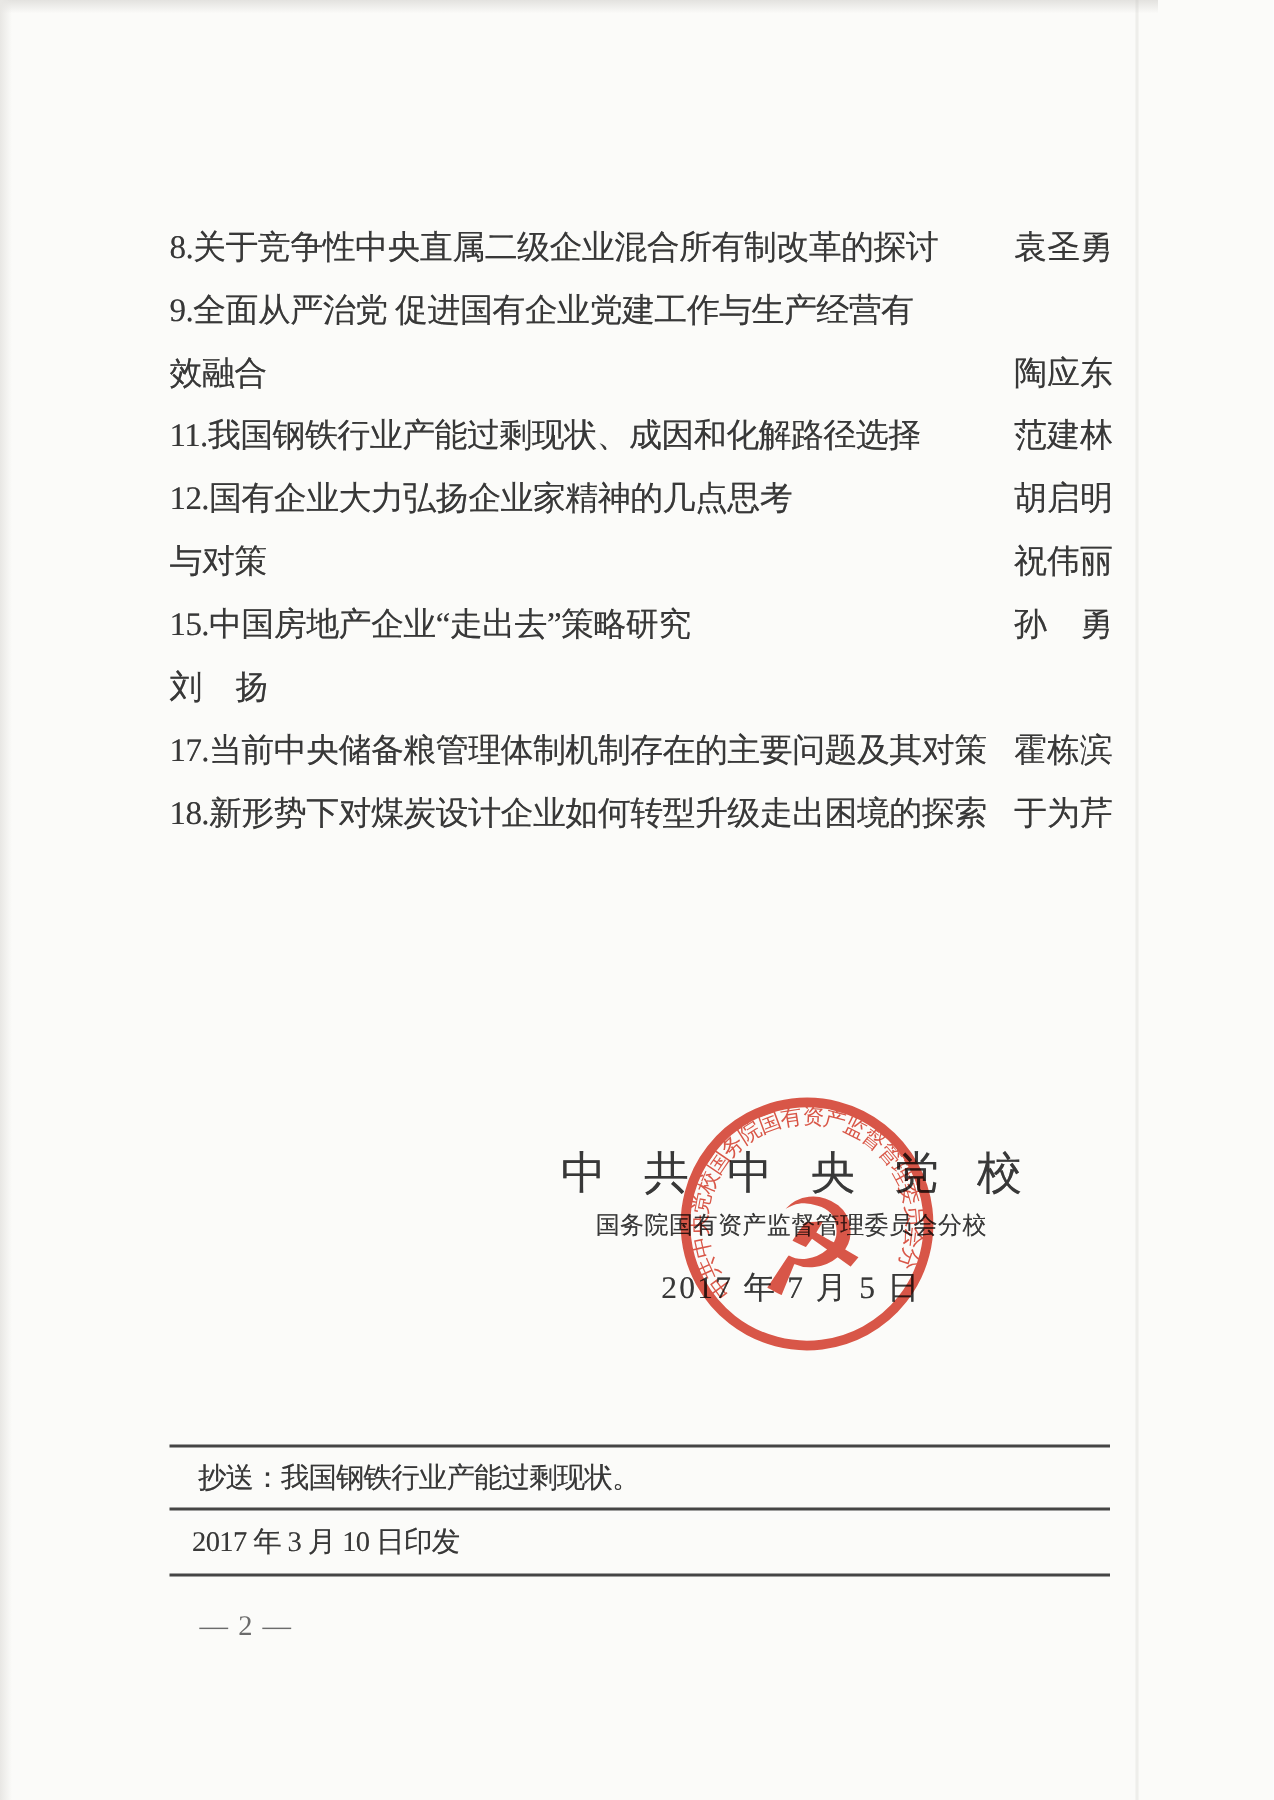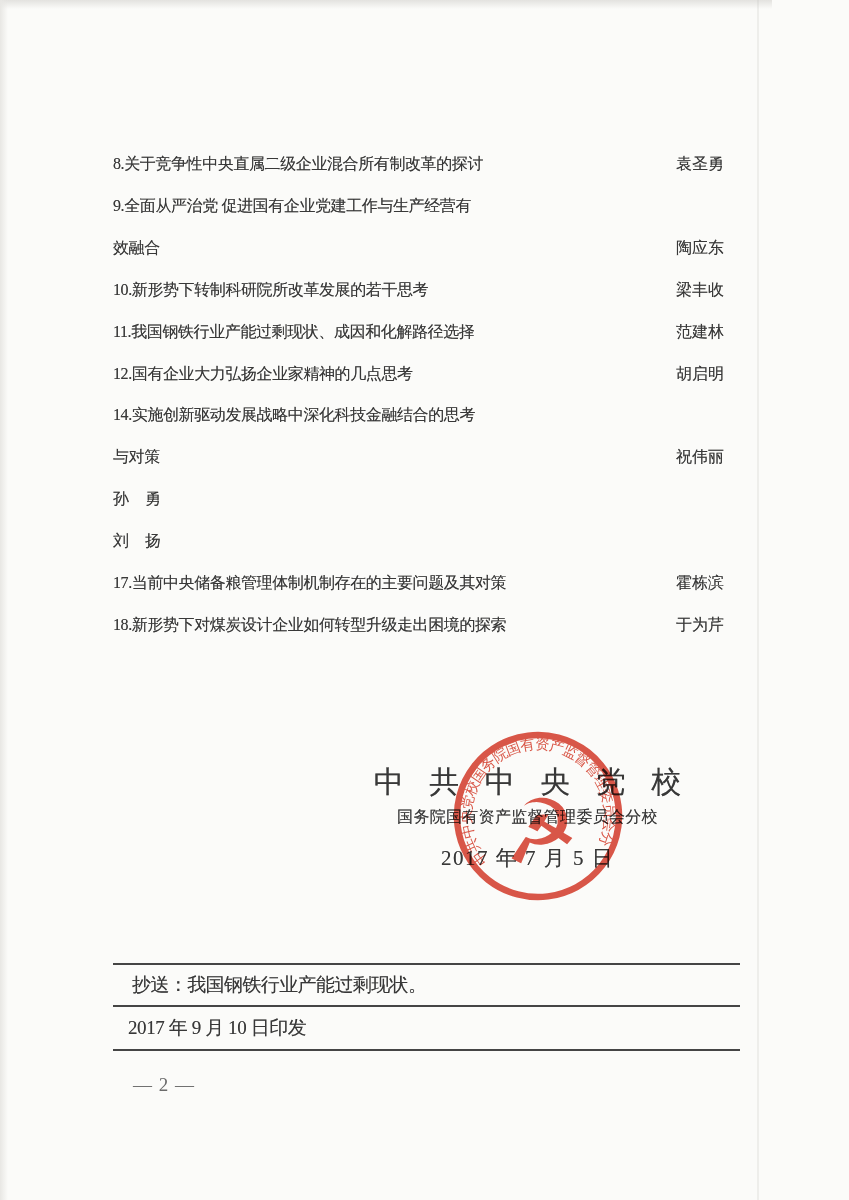--- a/index.html
+++ b/index.html
@@ -19,21 +19,21 @@
   .scan-vline{position:absolute;top:0;left:757px;width:2px;height:100%;
     background:rgba(190,190,188,0.22);pointer-events:none;}
 
   
   .doc-list{
     position:absolute;top:144px;left:113px;width:631px;
   }
   .row{
     height:41.85px;
     display:flex;justify-content:space-between;align-items:center;
-    font-size:16px;
+    font-size:22px;
     letter-spacing:-0.4px;
     white-space:nowrap;
   }
   .row .t{text-shadow:0 0 0.4px rgba(56,56,56,0.55);}
   .row .a{
     min-width:68px;letter-spacing:0;
     text-shadow:0 0 0.4px rgba(56,56,56,0.55);
   }
 
   
@@ -92,40 +92,33 @@
     </div>
     <div class="row">
       <span class="t">9.全面从严治党 促进国有企业党建工作与生产经营有</span>
       <span class="a"></span>
     </div>
     <div class="row">
       <span class="t">效融合</span>
       <span class="a">陶应东</span>
     </div>
     <div class="row">
-      <span class="t">10.新形势下转制科研院所改革发展的若干思考</span>
-      <span class="a">梁丰收</span>
-    </div>
-    <div class="row">
       <span class="t">11.我国钢铁行业产能过剩现状、成因和化解路径选择</span>
       <span class="a">范建林</span>
     </div>
     <div class="row">
       <span class="t">12.国有企业大力弘扬企业家精神的几点思考</span>
       <span class="a">胡启明</span>
     </div>
     <div class="row">
-      <span class="t">14.实施创新驱动发展战略中深化科技金融结合的思考</span>
-      <span class="a"></span>
-    </div>
-    <div class="row">
       <span class="t">与对策</span>
       <span class="a">祝伟丽</span>
     </div>
     <div class="row">
+      <span class="t">15.中国房地产企业“走出去”策略研究</span>
       <span class="a">孙　勇</span>
     </div>
     <div class="row">
       <span class="a">刘　扬</span>
     </div>
     <div class="row">
       <span class="t">17.当前中央储备粮管理体制机制存在的主要问题及其对策</span>
       <span class="a">霍栋滨</span>
     </div>
     <div class="row">
@@ -149,19 +142,19 @@
     <text x="95" y="140" text-anchor="middle" font-size="86" fill="#d8402f">☭</text>
   </svg>
 
   <div class="footer-box">
     <div class="rule"></div>
     <div class="cc-row">
       <span>抄送：我国钢铁行业产能过剩现状。</span>
     </div>
     <div class="rule"></div>
     <div class="print-row">
-      <span>2017 年 9 月 10 日印发</span>
+      <span>2017 年 3 月 10 日印发</span>
     </div>
     <div class="rule"></div>
   </div>
 
   <div class="page-num">— 2 —</div>
 </div>
 
 </body></html>

